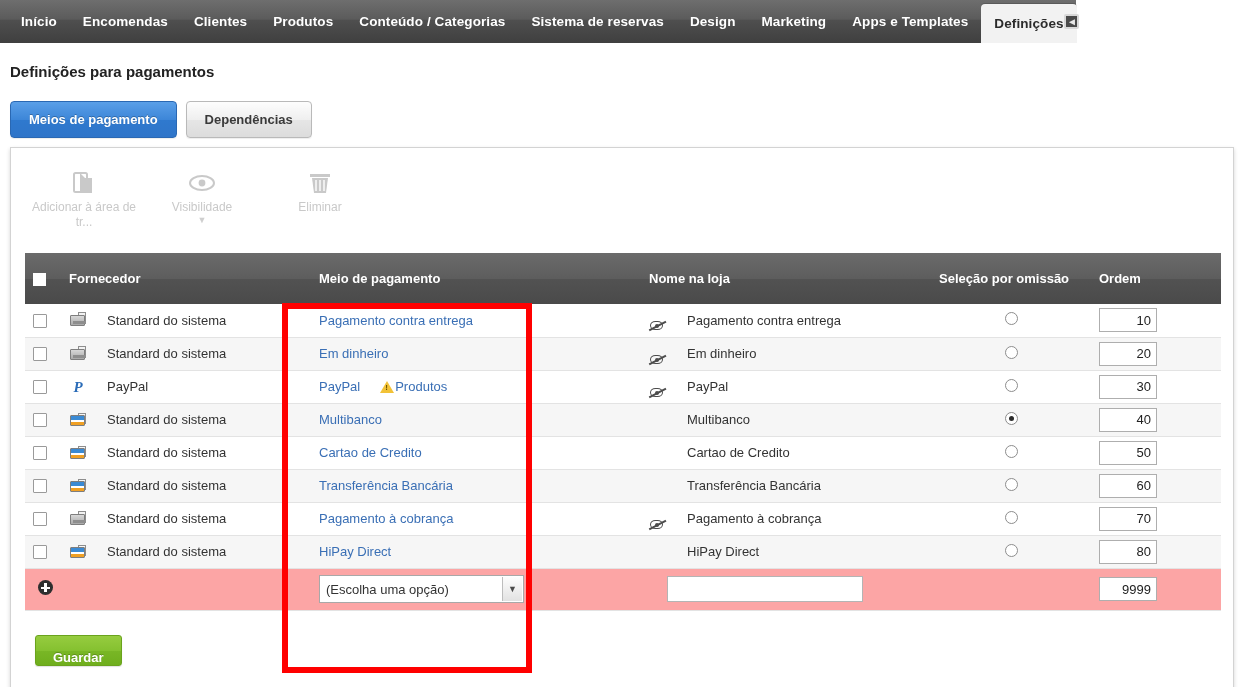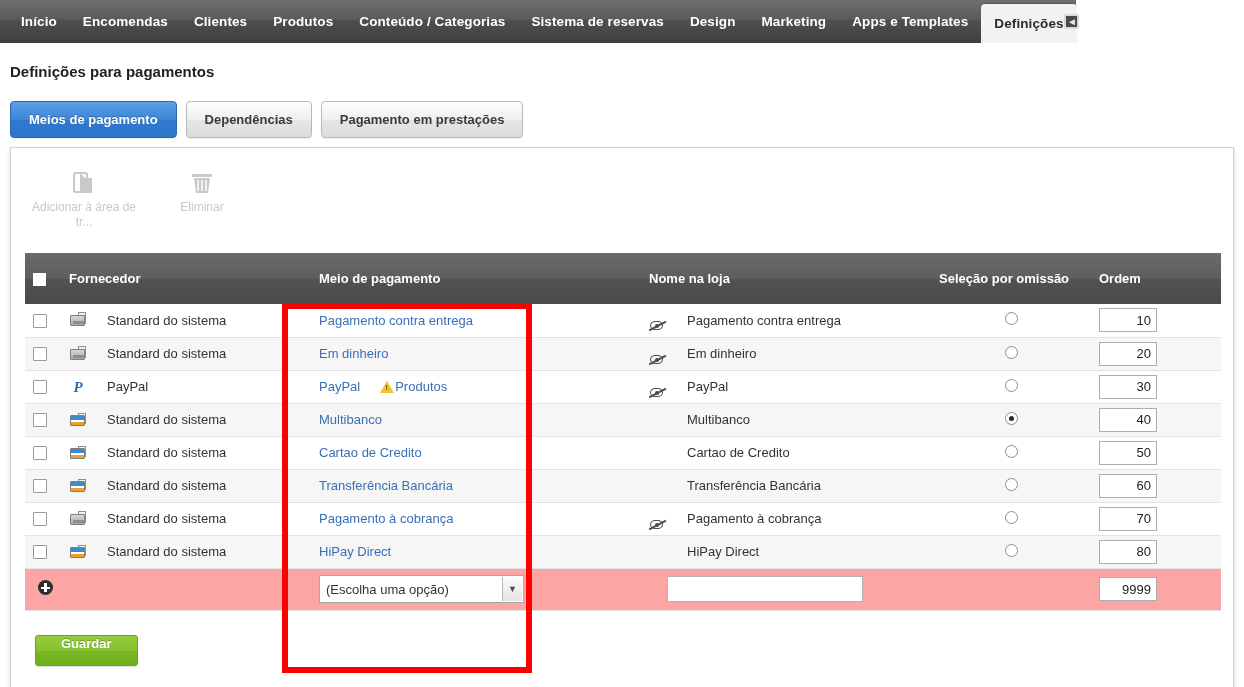--- a/index.html
+++ b/index.html
@@ -285,22 +285,22 @@
   }
   .textinput {
     width: 196px; height: 26px;
     border: 1px solid #b4b4b4;
     background: #ffffff;
   }
 
   
   #savebtn {
     position: absolute; left: 24px; top: 487px;
-    height: 31px; padding: 0 25px;
-    display: flex; align-items: flex-start;
+    height: 31px; padding: 0 17px;
+    display: flex; align-items: flex-end;
     background: linear-gradient(to bottom,#96cc3f 0%, #85c130 50%, #79b726 51%, #6fae1d 100%);
     border: 1px solid #6aa31d;
     border-radius: 3px;
     color: #ffffff; font-size: 13px; font-weight: bold;
     text-shadow: 0 -1px 0 rgba(0,0,0,.22);
     box-shadow: 0 1px 1px rgba(0,0,0,.12);
   }
 
   
   #redbox {
@@ -334,35 +334,44 @@
   </div>
 </div>
 
 <div id="page">
 
   <div id="page-title">Definições para pagamentos</div>
 
   <div id="subtabs">
       <div class="subtab active">Meios de pagamento</div>
       <div class="subtab">Dependências</div>
-      <div class="subtab">Pagamento em prestações</div>
     </div>
 
   <div id="panel">
 
     <div id="toolbar">
         <div class="tool">
           <span class="glyph">
             <svg width="26" height="26" viewBox="0 0 26 26">
               <rect x="3" y="3" width="13" height="19" rx="1.5" fill="none" stroke="#c9c9c9" stroke-width="2"></rect>
               <rect x="9" y="8" width="12" height="15" fill="#c9c9c9"></rect>
               <polygon points="9,8 14,8 9,3" fill="#c9c9c9"></polygon>
             </svg>
           </span>
           <span class="lbl">Adicionar à área de tr...</span>
+        </div>
+        <div class="tool">
+          <span class="glyph">
+            <svg width="30" height="18" viewBox="0 0 30 18">
+              <ellipse cx="15" cy="9" rx="12" ry="7" fill="none" stroke="#c9c9c9" stroke-width="2"></ellipse>
+              <circle cx="15" cy="9" r="3.4" fill="#c9c9c9"></circle>
+            </svg>
+          </span>
+          <span class="lbl">Visibilidade</span>
+          <span class="caret">▼</span>
         </div>
         <div class="tool">
           <span class="glyph">
             <svg width="24" height="26" viewBox="0 0 24 26">
               <rect x="2" y="4" width="20" height="3" fill="#c9c9c9"></rect>
               <path d="M4 8 h16 l-2 15 h-12 z" fill="#c9c9c9"></path>
               <rect x="7" y="10" width="2" height="11" fill="#eee"></rect>
               <rect x="11" y="10" width="2" height="11" fill="#eee"></rect>
               <rect x="15" y="10" width="2" height="11" fill="#eee"></rect>
             </svg>

